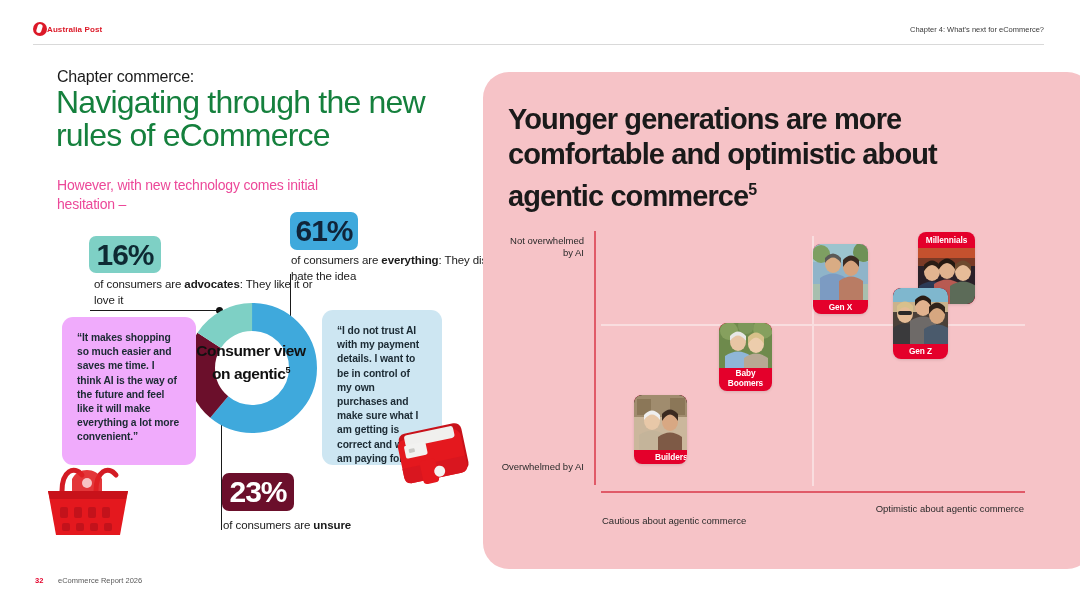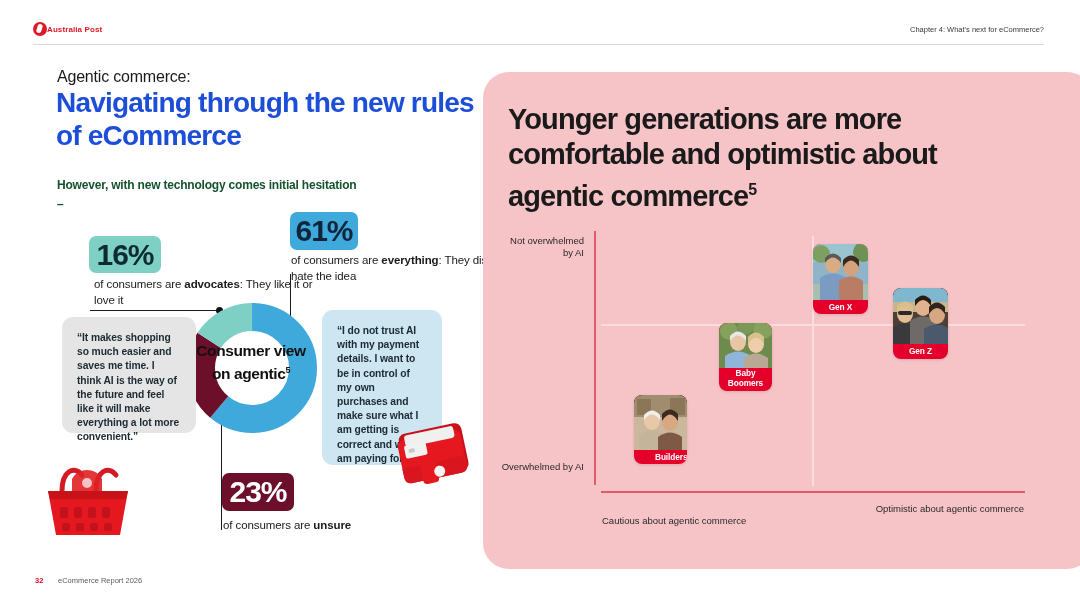--- a/index.html
+++ b/index.html
@@ -43,27 +43,27 @@
     width: 1011px; height: 1px; background: #d9d9d9;
   }
 
   
   .eyebrow {
     position: absolute; left: 57px; top: 68px;
     font-size: 16px; color: #1a1a1a; letter-spacing: -0.2px;
   }
   .headline {
     position: absolute; left: 56px; top: 86px;
-    font-size: 28px; font-weight: bold; color: #1d4ed8;
+    font-size: 32px; font-weight: normal; color: #15803d;
     line-height: 33px; letter-spacing: -0.8px; width: 420px;
   }
   .subcopy {
     position: absolute; left: 57px; top: 176px;
-    font-size: 12px; color: #14532d; line-height: 19px;
-    letter-spacing: -0.2px; width: 300px; font-weight: bold;
+    font-size: 14px; color: #ec4899; line-height: 19px;
+    letter-spacing: -0.2px; width: 300px;
   }
 
   
   .badge {
     position: absolute;
     border-radius: 7px;
     font-weight: bold;
     letter-spacing: -1px;
     display: flex; align-items: center; justify-content: center;
     line-height: 1;
@@ -114,22 +114,22 @@
 
   
   .quote {
     position: absolute; border-radius: 11px;
     font-size: 10.3px; font-weight: bold; color: #1b2a33;
     line-height: 14.2px; letter-spacing: -0.1px;
     padding: 14px 15px;
     box-sizing: border-box;
   }
   .quote-left {
-    left: 62px; top: 317px; width: 134px; height: 116px;
-    background: #e5e5e5;
+    left: 62px; top: 317px; width: 134px; height: 148px;
+    background: #f0abfc;
   }
   .quote-right {
     left: 322px; top: 310px; width: 120px; height: 155px;
     background: #CDE6F2;
   }
 
   
   #basket { position: absolute; left: 36px; top: 447px; }
   #wallet { position: absolute; left: 390px; top: 414px; }
 
@@ -212,21 +212,21 @@
 
 <div id="page">
 
   <div class="hdr-logo">
     <span class="mark"></span>
     <span class="txt">Australia Post</span>
   </div>
   <div class="hdr-chapter">Chapter 4: What's next for eCommerce?</div>
   <div class="hdr-rule"></div>
 
-  <div class="eyebrow">Agentic commerce:</div>
+  <div class="eyebrow">Chapter commerce:</div>
   <div class="headline">Navigating through the new rules of eCommerce</div>
   <div class="subcopy">However, with new technology comes initial hesitation –</div>
 
   <div class="badge badge-16">16%</div>
   <div class="stat-cap cap-16">
     <span>of consumers are </span><b>advocates</b><span>: They like it or love it</span>
   </div>
 
   <div class="badge badge-61">61%</div>
   <div class="stat-cap cap-61">
@@ -357,20 +357,39 @@
         <path d="M12 19 Q20 8, 28 19 L28 14 Q20 5, 12 14 Z" fill="#5A5A58"></path>
         <path d="M7 56 L7 34 Q20 25, 33 34 L33 56 Z" fill="#7C9BC2"></path>
         <ellipse cx="38" cy="23" rx="8" ry="9" fill="#D6A27C"></ellipse>
         <path d="M30 23 Q38 10, 46 23 L46 16 Q38 7, 30 16 Z" fill="#3A2A22"></path>
         <path d="M26 56 L26 37 Q38 28, 50 37 L50 56 Z" fill="#B97C64"></path>
       </svg>
     </div>
     <div class="cap" style="height:14px; line-height:14px;">Gen X</div>
   </div>
 
+  <div class="gen" style="left:918px; top:232px; width:57px; height:72px;">
+    <div class="cap" style="top:0; bottom:auto; height:16px; line-height:16px; border-radius:8px 8px 0 0;">Millennials</div>
+    <div class="photo" style="top:16px; height:56px; border-radius:0 0 8px 8px;">
+      <svg width="57" height="56" viewBox="0 0 57 56" preserveAspectRatio="none">
+        <rect width="57" height="56" fill="#2A2028"></rect>
+        <rect x="0" y="0" width="57" height="14" fill="#C4512E"></rect>
+        <rect x="0" y="10" width="57" height="8" fill="#7A3A26"></rect>
+        <ellipse cx="14" cy="24" rx="8" ry="9" fill="#E2B490"></ellipse>
+        <path d="M6 23 Q14 11, 22 23 L22 17 Q14 8, 6 17 Z" fill="#2A1C14"></path>
+        <path d="M1 56 L1 38 Q14 29, 27 38 L27 56 Z" fill="#2B3A56"></path>
+        <ellipse cx="29" cy="22" rx="8" ry="9" fill="#DFB28E"></ellipse>
+        <path d="M21 21 Q29 9, 37 21 L37 15 Q29 6, 21 15 Z" fill="#241810"></path>
+        <path d="M16 56 L16 36 Q29 27, 42 36 L42 56 Z" fill="#B85A52"></path>
+        <ellipse cx="45" cy="24" rx="8" ry="9" fill="#E6BC98"></ellipse>
+        <path d="M37 23 Q45 11, 53 23 L53 17 Q45 8, 37 17 Z" fill="#6E4A2E"></path>
+        <path d="M32 56 L32 38 Q45 29, 58 38 L58 56 Z" fill="#5C6B58"></path>
+      </svg>
+    </div>
+  </div>
 
   <div class="gen" style="left:893px; top:288px; width:55px; height:71px;">
     <div class="photo" style="height:56px;">
       <svg width="55" height="56" viewBox="0 0 55 56" preserveAspectRatio="none">
         <rect width="55" height="56" fill="#4A4038"></rect>
         <rect x="0" y="0" width="55" height="20" fill="#7FB7CE"></rect>
         <rect x="0" y="14" width="55" height="10" fill="#C9B28C"></rect>
         <ellipse cx="12" cy="26" rx="8" ry="9" fill="#E4BC96"></ellipse>
         <path d="M4 25 Q12 13, 20 25 L20 18 Q12 9, 4 18 Z" fill="#D8C08C"></path>
         <rect x="5" y="23" width="14" height="4" rx="2" fill="#2A2A28"></rect>

